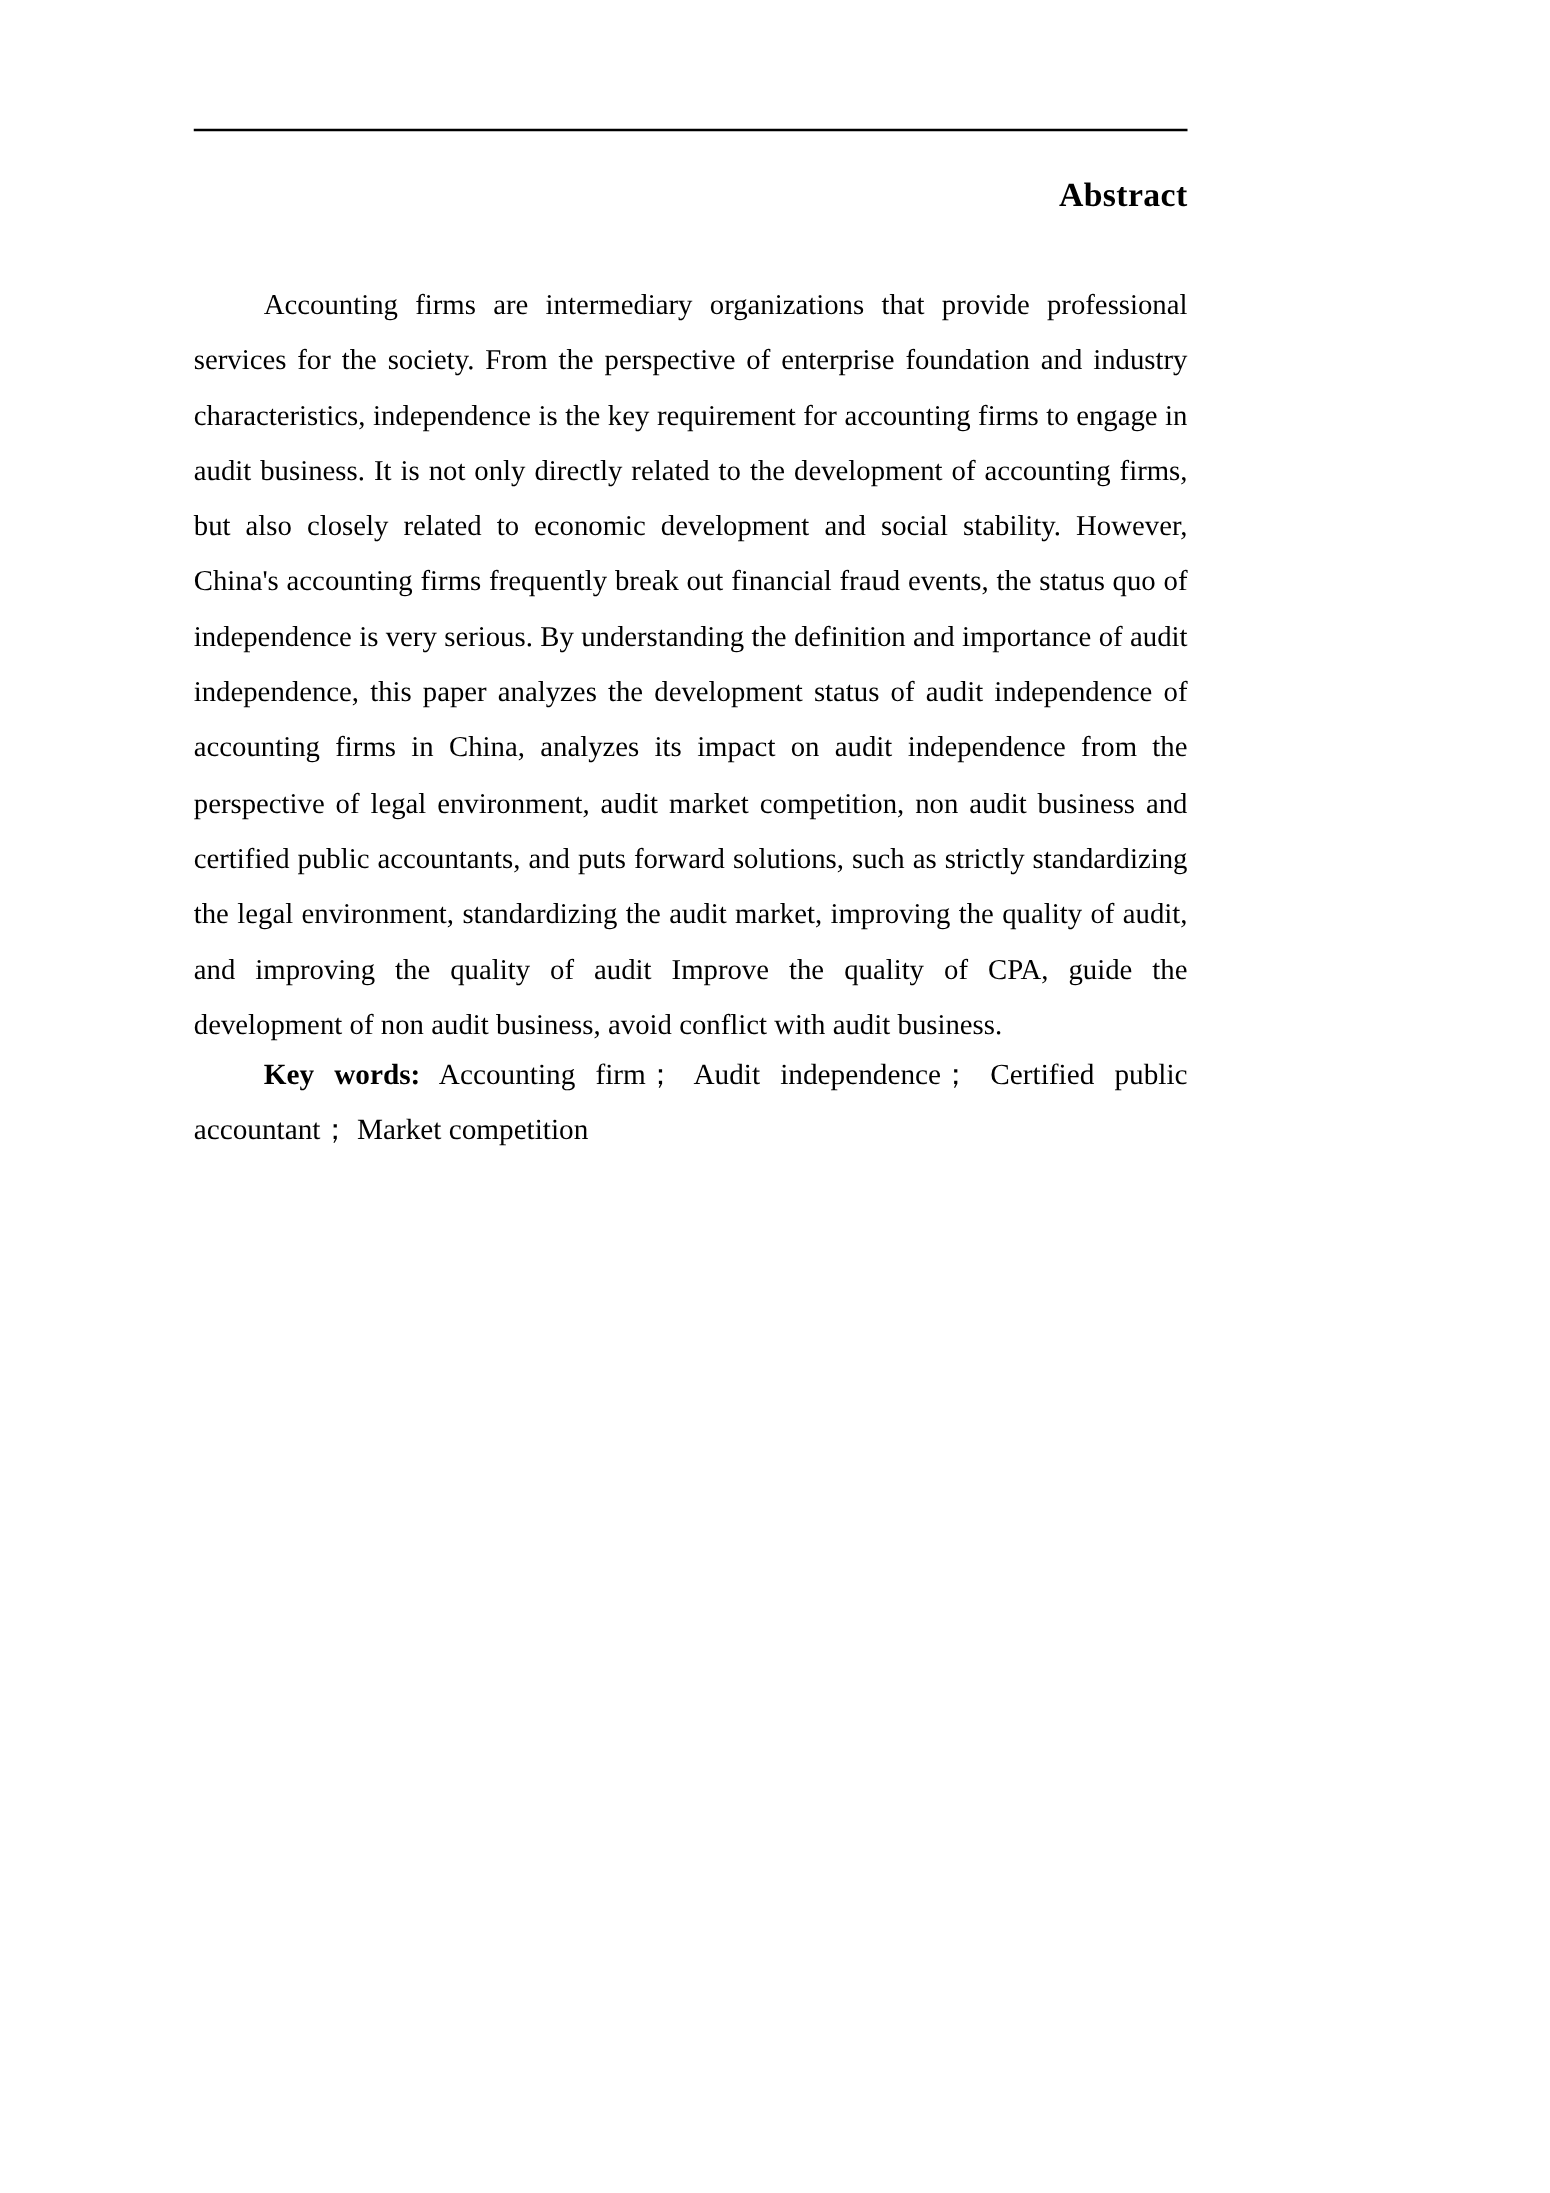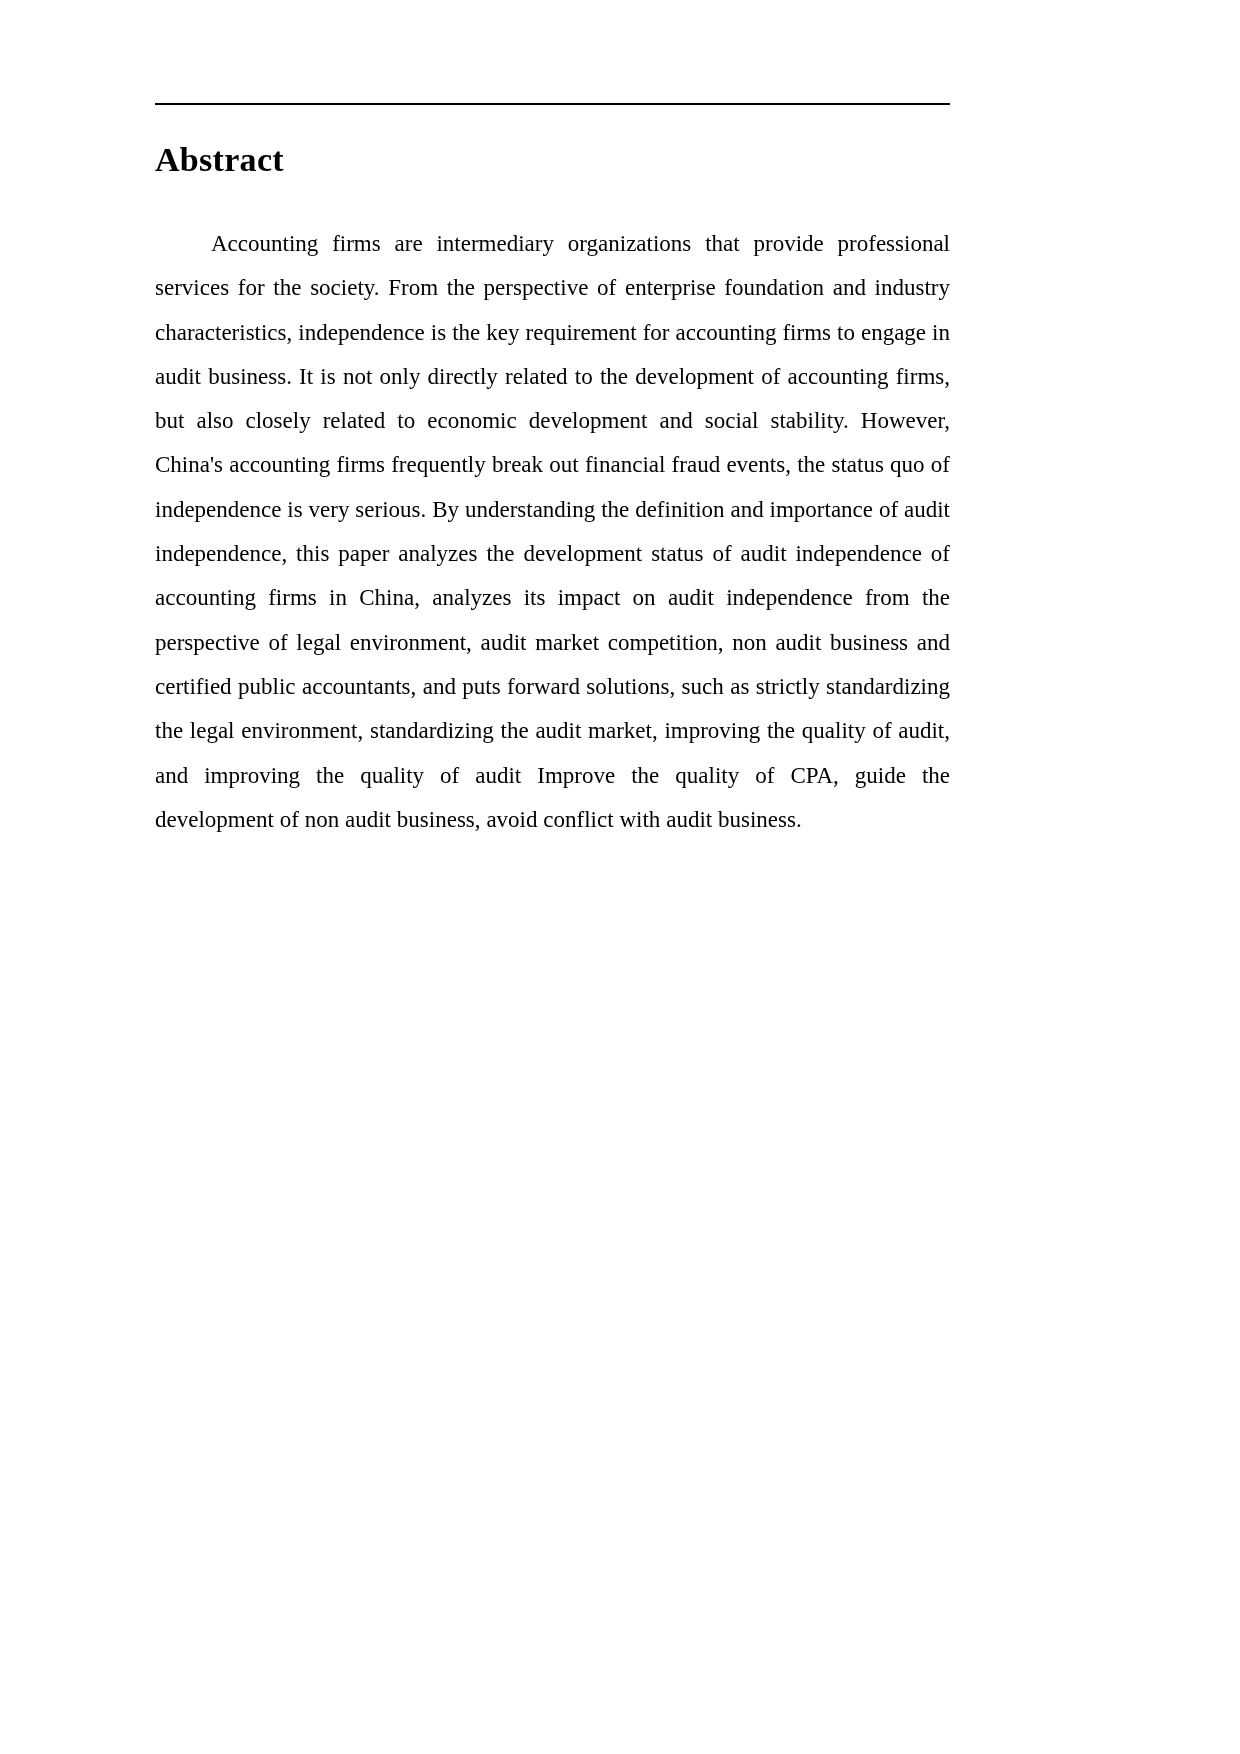--- a/index.html
+++ b/index.html
@@ -27,22 +27,22 @@
     top: 103px;
     width: 795px;
     height: 0;
     border-top: 2.2px solid #000000;
   }
   .title {
     position: absolute;
     left: 155px;
     top: 140px;
     width: 795px;
-    text-align: left;
-    font-size: 34px;
+    text-align: right;
+    font-size: 27px;
     font-weight: bold;
     letter-spacing: 0.3px;
     line-height: 1.2;
   }
   .abstract-body {
     position: absolute;
     left: 155px;
     top: 222px;
     width: 795px;
     font-size: 23px;
@@ -72,14 +72,17 @@
 <body>
 
 <div class="page">
 
   <div class="header-rule"></div>
 
   <div class="title">Abstract</div>
 
   <div class="abstract-body">Accounting firms are intermediary organizations that provide professional services for the society. From the perspective of enterprise foundation and industry characteristics, independence is the key requirement for accounting firms to engage in audit business. It is not only directly related to the development of accounting firms, but also closely related to economic development and social stability. However, China's accounting firms frequently break out financial fraud events, the status quo of independence is very serious. By understanding the definition and importance of audit independence, this paper analyzes the development status of audit independence of accounting firms in China, analyzes its impact on audit independence from the perspective of legal environment, audit market competition, non audit business and certified public accountants, and puts forward solutions, such as strictly standardizing the legal environment, standardizing the audit market, improving the quality of audit, and improving the quality of audit Improve the quality of CPA, guide the development of non audit business, avoid conflict with audit business.</div>
 
+  <div class="keywords">
+    <span class="kw-label">Key words:</span><span> Accounting firm； Audit independence； Certified public accountant； Market competition</span>
+  </div>
 
 </div>
 
 </body></html>

